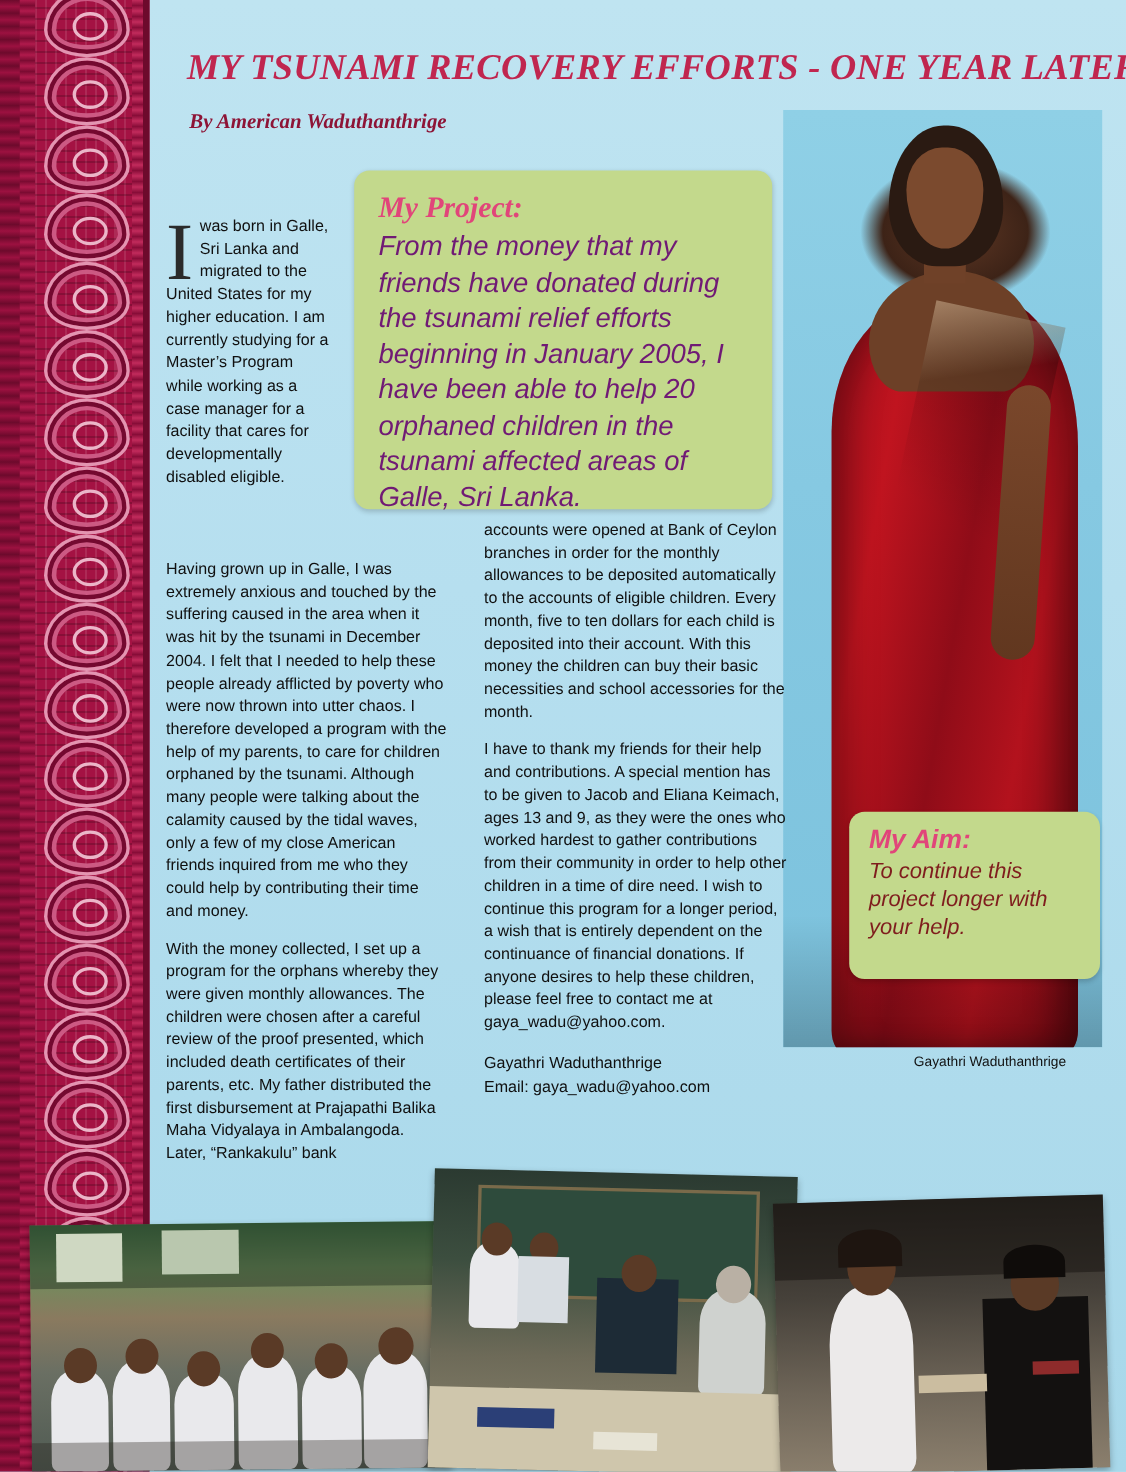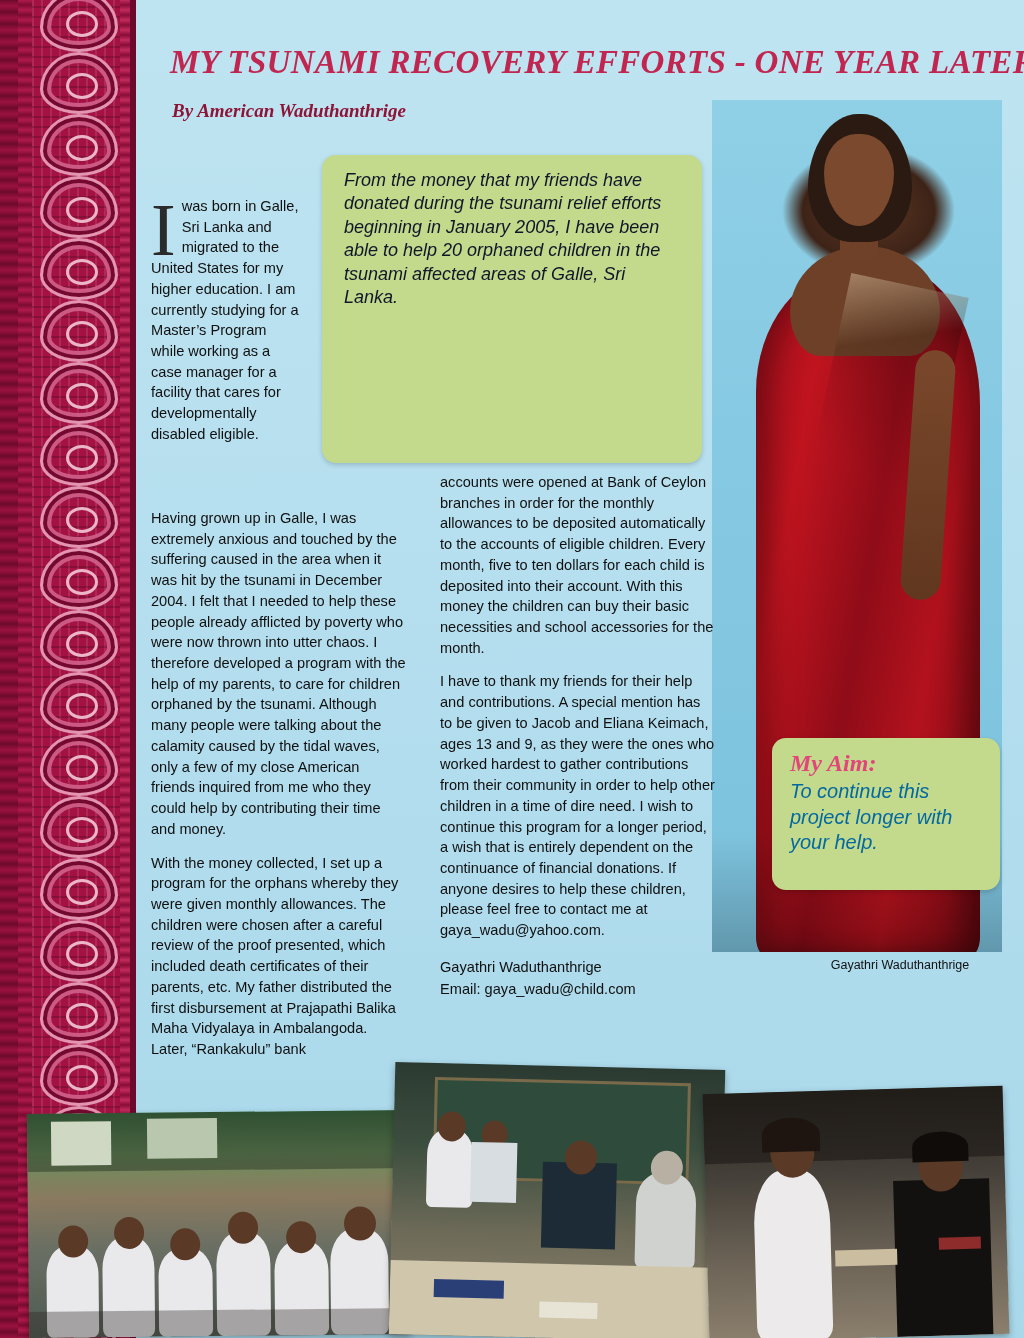--- a/index.html
+++ b/index.html
@@ -126,50 +126,50 @@
     font-family: "Liberation Serif", serif;
     font-style: italic;
     font-weight: bold;
     font-size: 27px;
     color: #e1457a;
     margin: 4px 0 4px 0;
   }
   .callout-project .c-body {
     font-family: "Liberation Sans", sans-serif;
     font-style: italic;
-    font-size: 18px;
+    font-size: 25px;
     line-height: 1.30;
-    color: #0f172a;
+    color: #701a75;
   }
 
   
   .callout-aim {
     position: absolute;
     left: 772px; top: 738px;
     width: 228px; height: 152px;
     background: #c3d98c;
     border-radius: 14px;
     box-shadow: 0 2px 5px rgba(0,0,0,0.18);
     padding: 12px 14px 8px 18px;
     box-sizing: border-box;
   }
   .callout-aim .c-title {
-    font-family: Liberation Serif, serif;
+    font-family: Liberation Sans, sans-serif;
     font-style: italic;
     font-weight: bold;
     font-size: 24px;
     color: #e1457a;
     margin-bottom: 2px;
   }
   .callout-aim .c-body {
     font-family: "Liberation Sans", sans-serif;
     font-style: italic;
     font-size: 20px;
     line-height: 1.28;
-    color: #0369a1;
+    color: #7f1d1d;
   }
 
   
   .col {
     position: absolute;
     font-family: "Liberation Sans", sans-serif;
     font-size: 14.6px;
     line-height: 1.42;
     color: #101010;
     text-align: left;
@@ -366,20 +366,21 @@
     <div class="neck"></div>
     <div class="hair"></div>
     <div class="face"></div>
     <div class="drape"></div>
     <div class="arm"></div>
     <div class="shadow"></div>
   </div>
   <div class="portrait-caption">Gayathri Waduthanthrige</div>
 
   <div class="callout-project">
+    <div class="c-title">My Project:</div>
     <div class="c-body">From the money that my friends have donated during the tsunami relief efforts beginning in January 2005, I have been able to help 20 orphaned children in the tsunami affected areas of Galle, Sri Lanka.</div>
   </div>
 
   <div class="callout-aim">
     <div class="c-title">My Aim:</div>
     <div class="c-body">To continue this project longer with your help.</div>
   </div>
 
   <div class="col col-left">
     <p><span class="dropcap">I</span><span>was born in Galle, Sri Lanka and migrated to the United States for my higher education. I am currently studying for a Master’s Program while working as a case manager for a facility that cares for developmentally disabled eligible.</span></p>
@@ -388,21 +389,21 @@
   <div class="col col-left2">
     <p>Having grown up in Galle, I was extremely anxious and touched by the suffering caused in the area when it was hit by the tsunami in December 2004. I felt that I needed to help these people already afflicted by poverty who were now thrown into utter chaos. I therefore developed a program with the help of my parents, to care for children orphaned by the tsunami. Although many people were talking about the calamity caused by the tidal waves, only a few of my close American friends inquired from me who they could help by contributing their time and money.</p>
     <p>With the money collected, I set up a program for the orphans whereby they were given monthly allowances. The children were chosen after a careful review  of the proof presented, which included death certificates of their parents, etc. My father distributed the first disbursement at Prajapathi Balika Maha Vidyalaya in Ambalangoda. Later, “Rankakulu” bank</p>
   </div>
 
   <div class="col col-right">
     <p>accounts were opened at Bank of Ceylon branches in order for the monthly allowances to be deposited automatically to the accounts of eligible children. Every month, five to ten dollars for each child is deposited into their account. With this money the children can buy their basic necessities and school accessories for the month.</p>
     <p>I have to thank my friends for their help and contributions. A special mention has to be given to Jacob and Eliana Keimach, ages 13 and 9, as they were the ones who worked hardest to gather contributions from their community in order to help other children in a time of dire need. I wish to continue this program for a longer period, a wish that is entirely dependent on the continuance of financial donations. If anyone desires to help these children, please feel free to contact me at gaya_wadu@yahoo.com.</p>
     <div class="contact-block">
       <div>Gayathri Waduthanthrige</div>
-      <div>Email: gaya_wadu@child.com</div>
+      <div>Email: gaya_wadu@yahoo.com</div>
     </div>
   </div>
 
   <div class="photo photo-1">
     <div class="ph-dark" style="left:0;top:0;width:100%;height:58px;background:rgba(30,45,30,0.45);"></div>
     <div class="ph-dark" style="left:24px;top:8px;width:60px;height:44px;background:#cfd8c2;"></div>
     <div class="ph-dark" style="left:120px;top:6px;width:70px;height:40px;background:#b9c7ae;"></div>
     <div class="ph-figure" style="left:18px;top:132px;width:52px;height:92px;"></div>
     <div class="ph-head" style="left:30px;top:112px;width:30px;height:32px;"></div>
     <div class="ph-figure" style="left:74px;top:124px;width:52px;height:100px;"></div>

